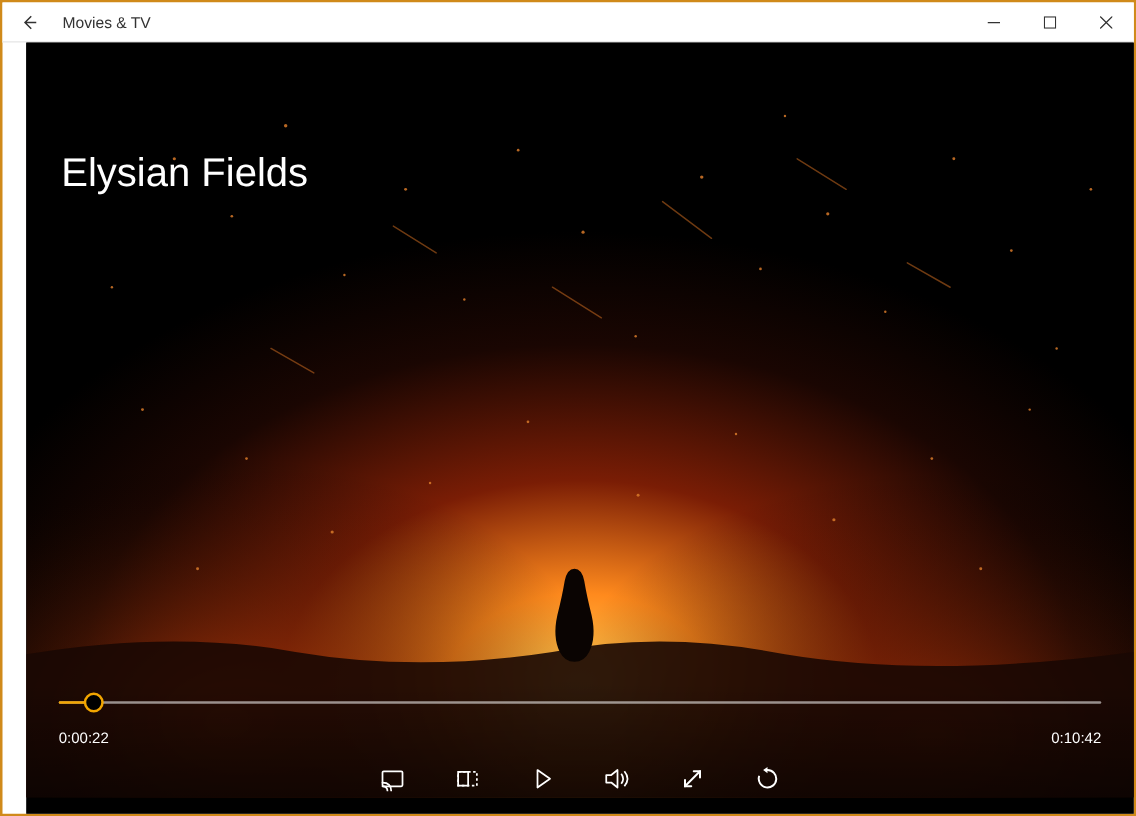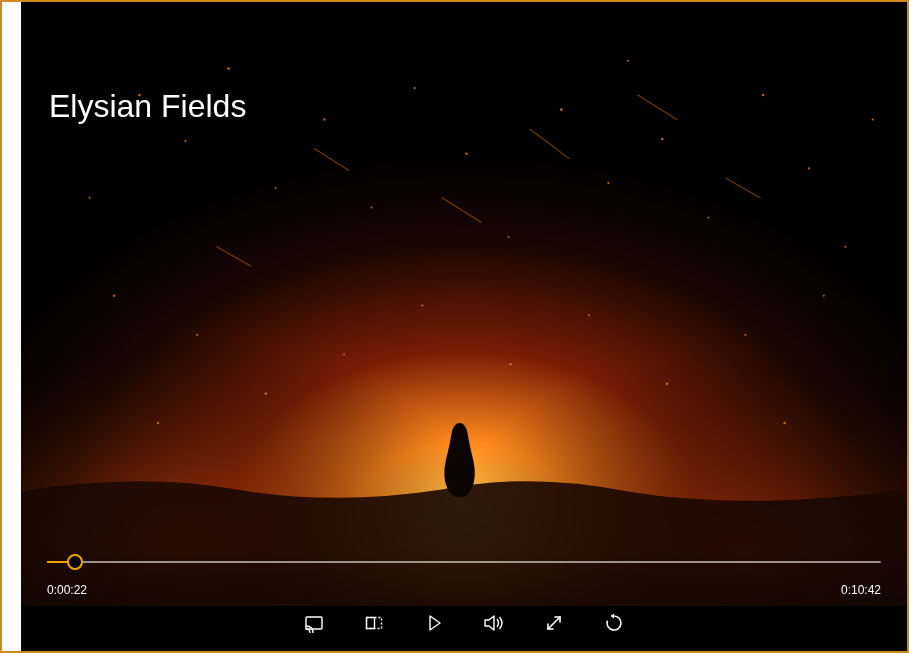--- a/index.html
+++ b/index.html
@@ -84,20 +84,48 @@
     width: 28px; height: 28px; display: flex; align-items: center; justify-content: center;
     color: #fff; cursor: pointer;
   }
   svg { display: block; }
 </style>
 </head>
 <body>
 
 <div class="window">
 
+  <div class="titlebar">
+    <div class="tb-left">
+      <div class="back-btn">
+        <svg width="16" height="16" viewBox="0 0 16 16" fill="none" stroke="#333" stroke-width="1.2">
+          <path d="M9 3 L4 8 L9 13 M4 8 H13"></path>
+        </svg>
+      </div>
+      <div class="app-title">Movies &amp; TV</div>
+    </div>
+    <div class="tb-spacer"></div>
+    <div class="tb-controls">
+      <div class="tb-btn">
+        <svg width="10" height="10" viewBox="0 0 10 10" stroke="#333" stroke-width="1">
+            <path d="M0 5 H10"></path>
+          </svg>
+      </div>
+      <div class="tb-btn">
+        <svg width="10" height="10" viewBox="0 0 10 10" fill="none" stroke="#333" stroke-width="1">
+            <rect x="0.5" y="0.5" width="9" height="9"></rect>
+          </svg>
+      </div>
+      <div class="tb-btn close">
+        <svg width="10" height="10" viewBox="0 0 10 10" stroke="#333" stroke-width="1">
+            <path d="M0 0 L10 10 M10 0 L0 10"></path>
+          </svg>
+      </div>
+    </div>
+  </div>
 
   <div class="content">
     <svg class="video-frame" viewBox="0 0 905 617" preserveAspectRatio="xMidYMid slice">
       <defs>
         <radialGradient id="fire" cx="50%" cy="85%" r="60%">
           <stop offset="0%" stop-color="#ffcf55"></stop>
           <stop offset="20%" stop-color="#ff8a1d"></stop>
           <stop offset="45%" stop-color="#7a1d05"></stop>
           <stop offset="75%" stop-color="#1a0602"></stop>
           <stop offset="100%" stop-color="#000"></stop>

